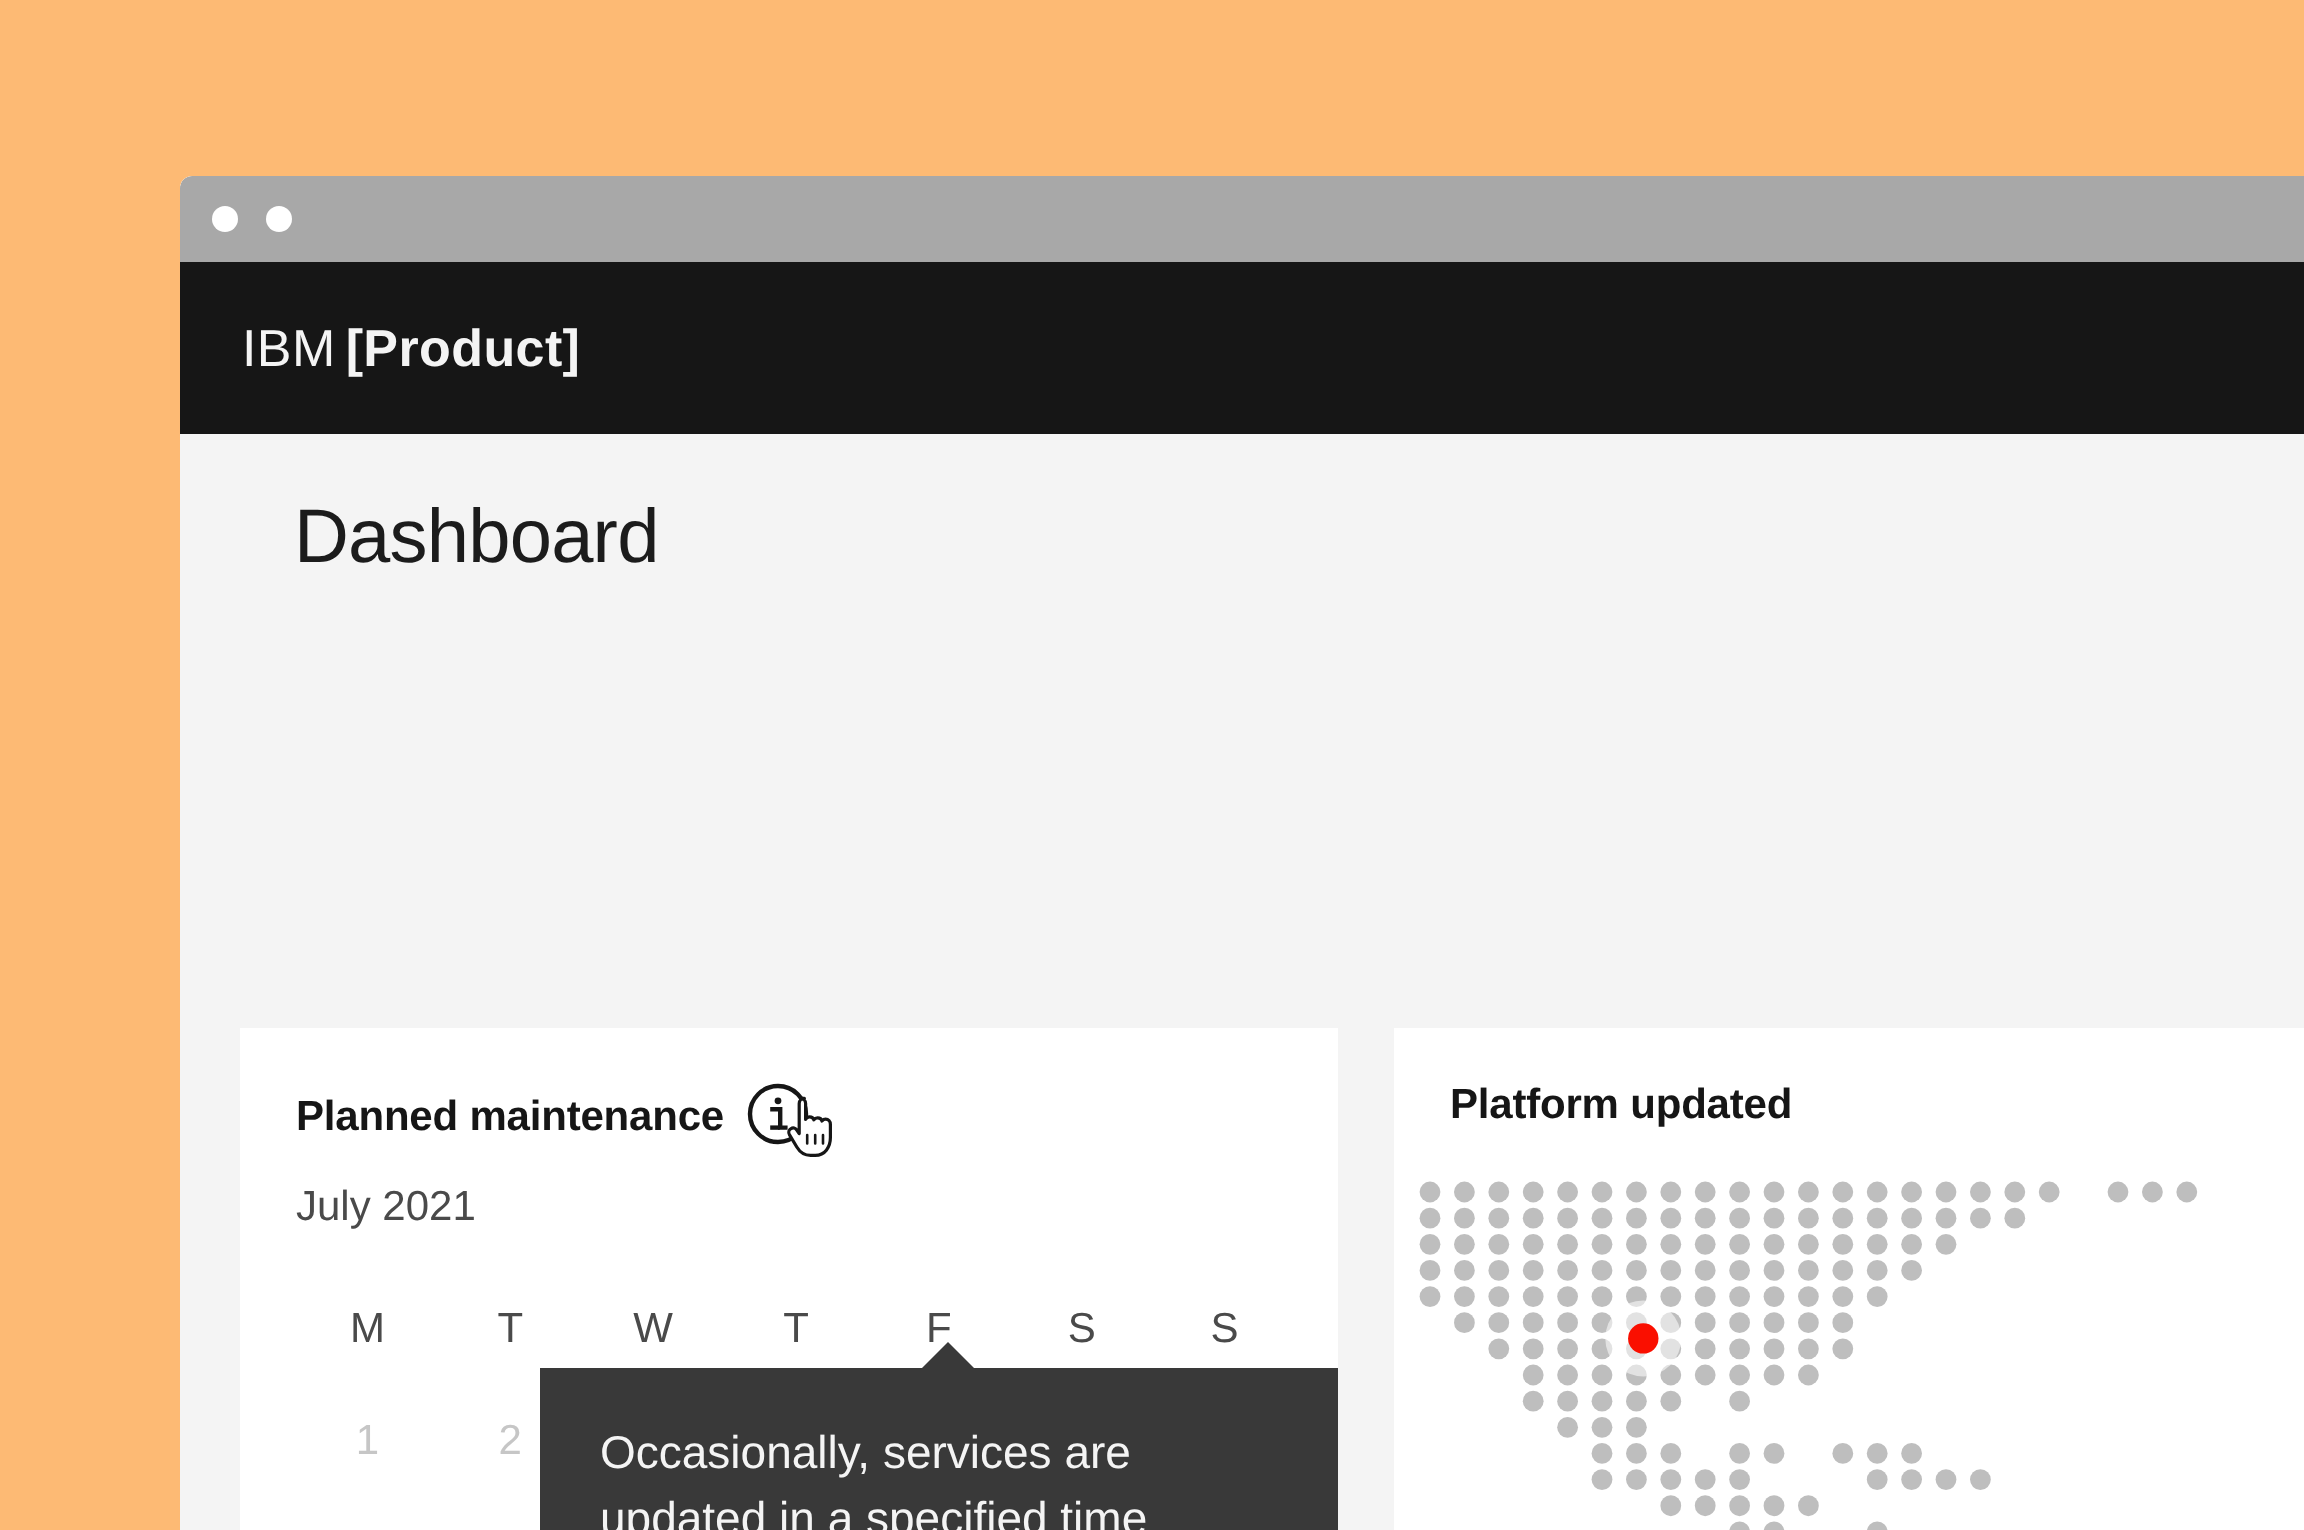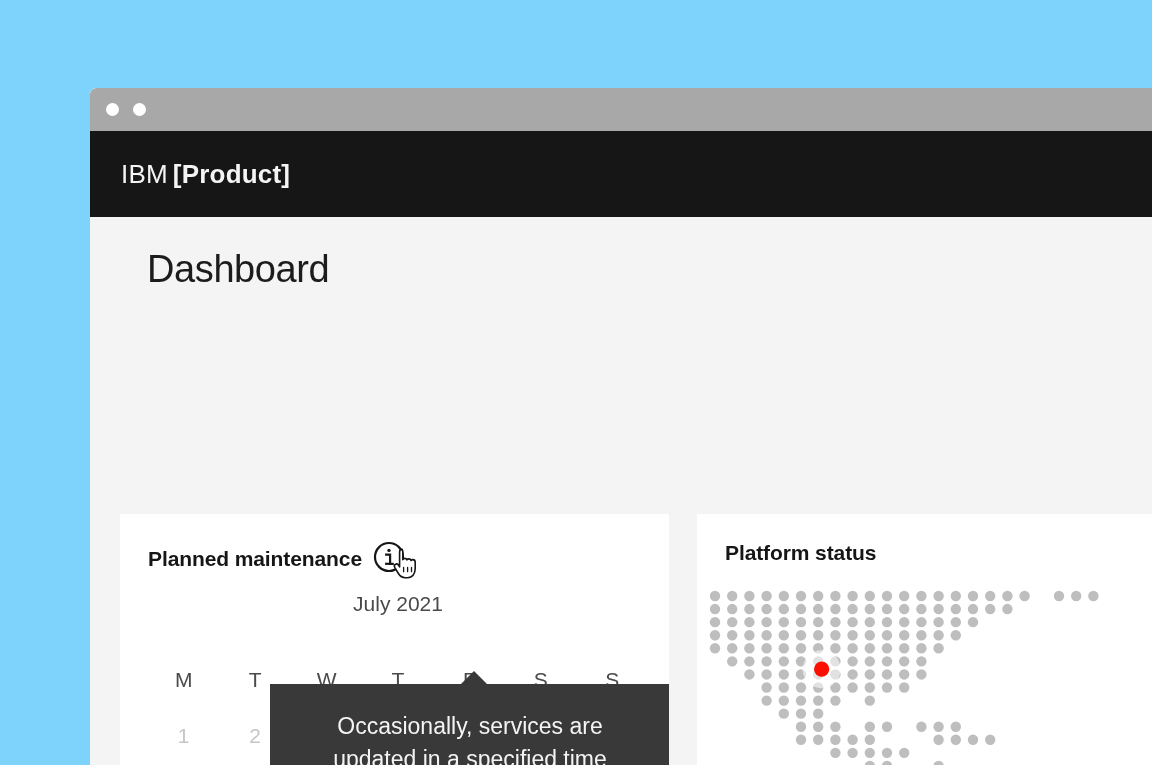--- a/index.html
+++ b/index.html
@@ -9,23 +9,22 @@
     height: 765px;
     overflow: hidden;
     background: #e3e3e3;
     font-family: "Liberation Sans", sans-serif;
   }
 
   #stage {
     position: relative;
     width: 1152px;
     height: 765px;
-    background: #7dd3fc;
+    background: #fdba74;
     overflow: hidden;
-    text-align: center;
   }
 
   
   .browser-window {
     position: absolute;
     left: 90px;
     top: 88px;
     width: 1090px;
     height: 700px;
     border-radius: 6px 0 0 0;
@@ -149,21 +148,21 @@
   .calendar {
     position: absolute;
     left: 28px;
     top: 78px;
     width: 500px;
   }
   .cal-month {
     font-size: 21px;
     font-weight: 400;
     color: #4a4a4a;
-    margin-bottom: 47px;
+    margin-bottom: 32px;
     white-space: nowrap;
   }
   .cal-grid {
     display: grid;
     grid-template-columns: repeat(7, 1fr);
     row-gap: 18px;
     justify-items: center;
   }
   .cal-cell {
     width: 44px;
@@ -287,21 +286,21 @@
 
         <div class="tooltip">
           <span class="tooltip-arrow"></span>
           <span>Occasionally, services are updated in a specified time window to ensure no down time for customers.</span>
         </div>
 
       </div>
 
       <div class="card card-status">
         <div class="card-head">
-          <span class="card-title">Platform status</span>
+          <span class="card-title">Platform updated</span>
         </div>
         <div class="map-area">
           <svg class="map-svg" viewBox="0 0 541 306" id="map-svg">
               <circle cx="10" cy="8" r="5.2" fill="#bebebe"></circle>
               <circle cx="27.2" cy="8" r="5.2" fill="#bebebe"></circle>
               <circle cx="44.4" cy="8" r="5.2" fill="#bebebe"></circle>
               <circle cx="61.599999999999994" cy="8" r="5.2" fill="#bebebe"></circle>
               <circle cx="78.8" cy="8" r="5.2" fill="#bebebe"></circle>
               <circle cx="96" cy="8" r="5.2" fill="#bebebe"></circle>
               <circle cx="113.19999999999999" cy="8" r="5.2" fill="#bebebe"></circle>

